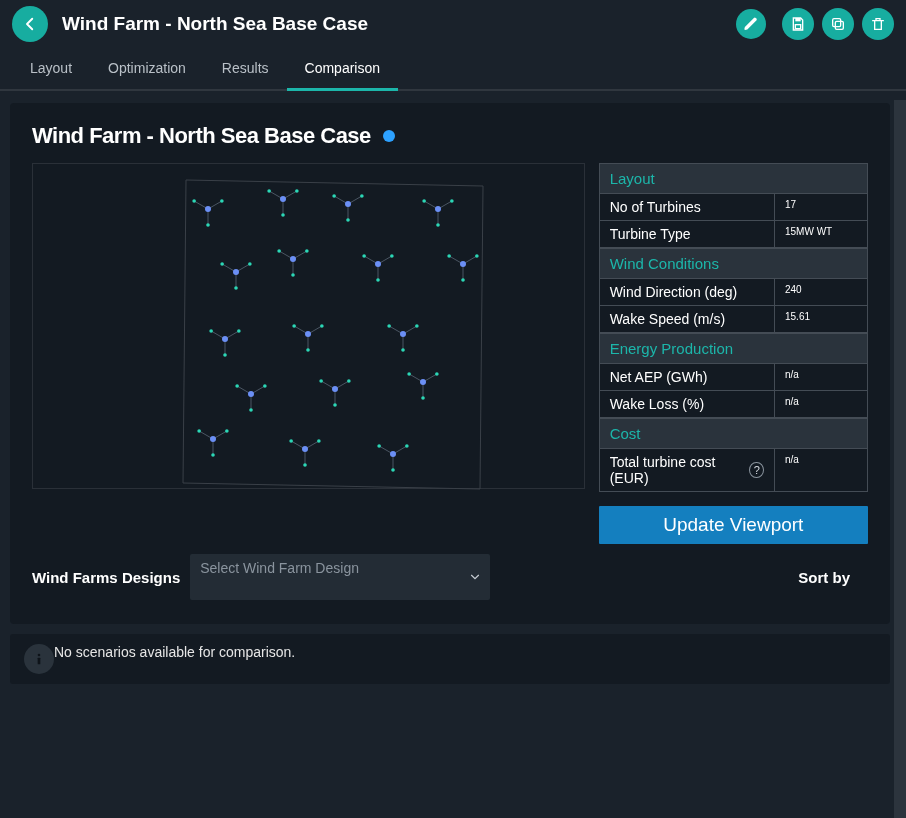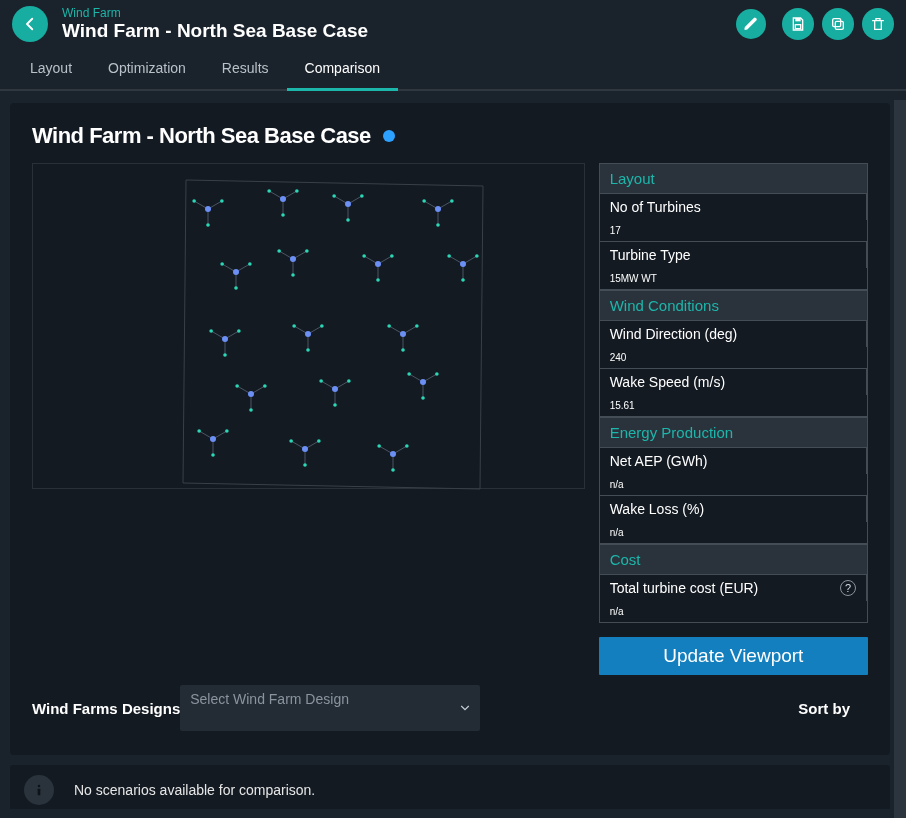--- a/index.html
+++ b/index.html
@@ -129,21 +129,20 @@
     color: #1cb6aa;
     font-size: 15px;
     padding: 6px 10px;
     border: 1px solid #444c55;
   }
   .panel-row {
     display: flex;
     border-left: 1px solid #444c55;
     border-right: 1px solid #444c55;
     border-bottom: 1px solid #444c55;
-    flex-direction: column;
   }
   .panel-label {
     flex: 1;
     padding: 5px 10px;
     color: #fff;
     font-size: 14px;
     display:flex;
     align-items:center;
     justify-content:space-between;
     border-right: 1px solid #444c55;
@@ -160,20 +159,21 @@
     color: #fff;
     text-align: center;
     padding: 8px 0;
     font-size: 19px;
     cursor: pointer;
     border-radius: 1px;
   }
   .control-row {
     display: flex;
     align-items: center;
+    gap: 10px;
     padding: 10px 18px 4px 22px;
     justify-content: center;
   }
   .ctrl-label {
     color: #fff;
     font-weight: 600;
     font-size: 15px;
   }
   .selbox {
     background: #232c35;
@@ -189,22 +189,21 @@
   .chev {
     position: absolute;
     right: 8px; top: 50%;
     transform: translateY(-50%);
   }
   .info-card {
     background: #131a22;
     border-radius: 3px;
     padding: 10px 14px;
     display: flex;
-    align-items: center;
-    gap: 20px;
+    align-items: flex-start;
     width: 880px;
   }
   .info-ico-wrap {
     width: 30px; height: 30px;
     border-radius: 50%;
     background: #2a333c;
     display:flex;align-items:center;justify-content:center;
   }
   .help-badge {
     width:16px;height:16px;border:1px solid #8a949e;border-radius:50%;
@@ -222,21 +221,20 @@
 </head>
 <body>
 
 <div class="topbar">
   <div class="back-btn">
     <svg width="18" height="18" viewBox="0 0 24 24">
         <path d="M15 5l-7 7 7 7" stroke="#fff" stroke-width="2.5" fill="none" stroke-linecap="round" stroke-linejoin="round"></path>
       </svg>
   </div>
   <div class="title-block">
-    <div class="breadcrumb">Wind Farm</div>
     <div class="page-title">Wind Farm - North Sea Base Case</div>
   </div>
   <div class="edit-btn">
     <svg width="16" height="16" viewBox="0 0 24 24">
         <path d="M3 21l3.5-.8L20 6.7a2 2 0 0 0 0-2.8l-.9-.9a2 2 0 0 0-2.8 0L2.8 16.5 2 20l1 1z" fill="#fff"></path>
       </svg>
   </div>
   <div class="top-actions">
     <div class="round-action">
       <svg width="16" height="16" viewBox="0 0 24 24">

